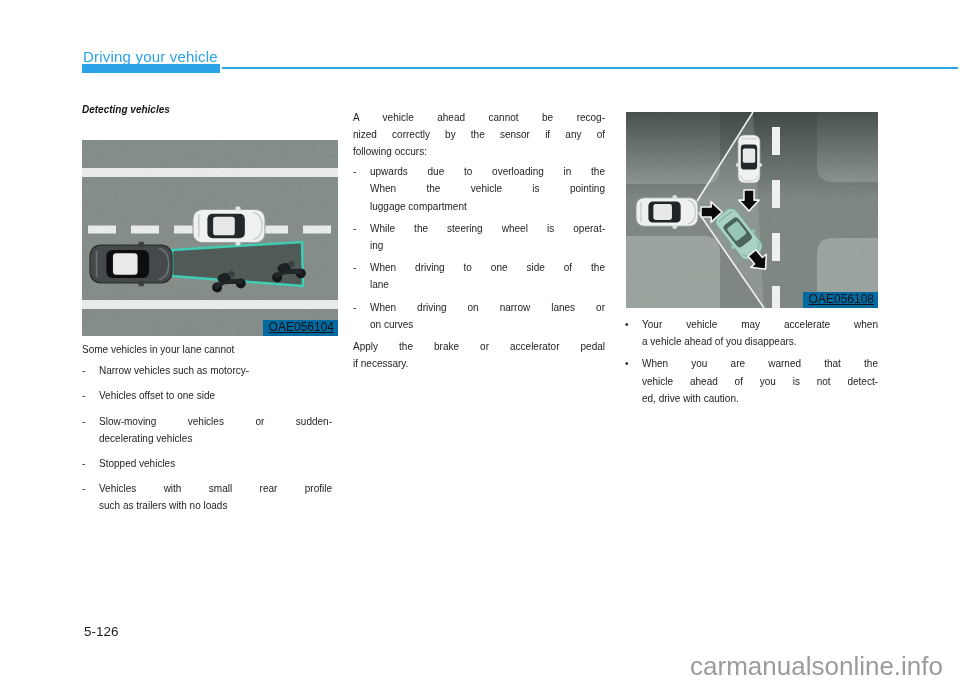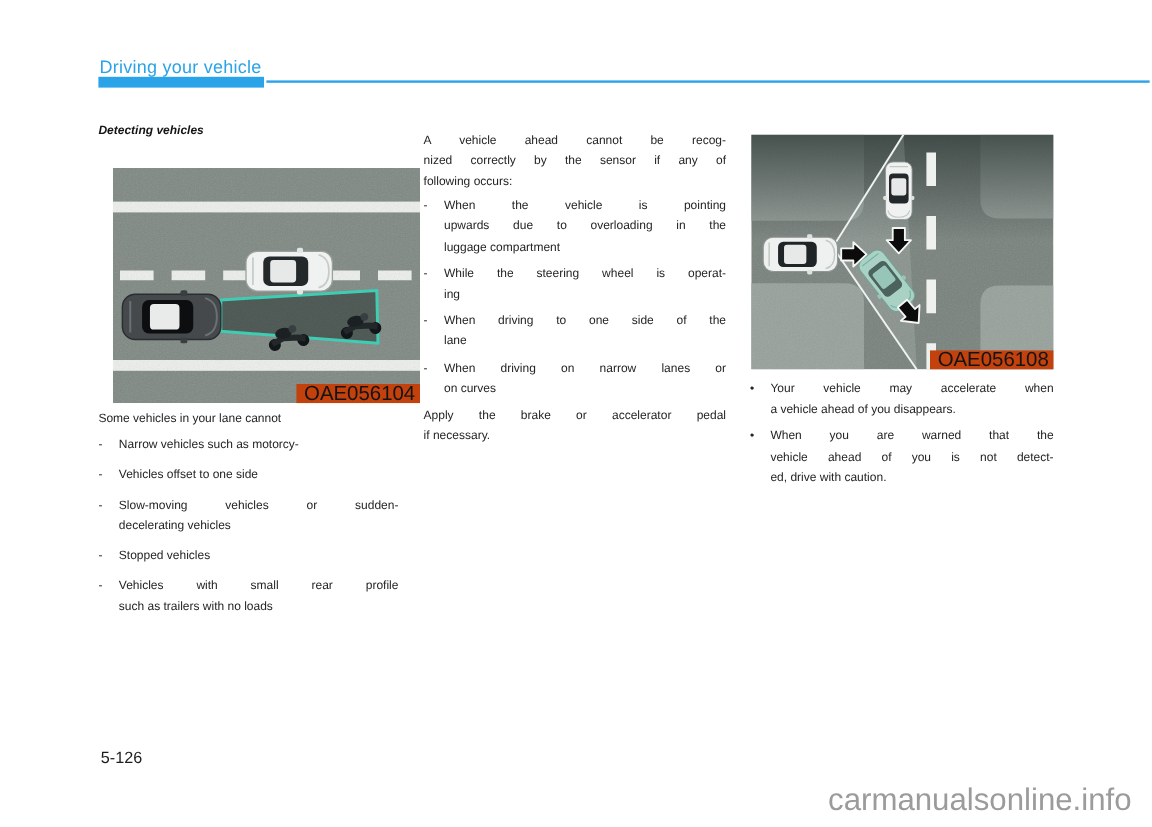--- a/index.html
+++ b/index.html
@@ -11,24 +11,24 @@
                  color:#2aa3e8;letter-spacing:.2px;}
   .bar-thick{position:absolute;left:82px;top:64px;width:138px;height:9px;background:#2aa3e8;}
   .bar-thin{position:absolute;left:222px;top:67px;width:736px;height:2px;background:#2aa3e8;}
 
   
   .col-heading{position:absolute;left:82px;top:104px;font-size:10px;font-weight:bold;
                font-style:italic;color:#141414;}
 
   
   .figure{position:absolute;overflow:hidden;}
-  #fig1{left:82px;top:140px;width:256px;height:196px;margin-left:12px;}
+  #fig1{left:82px;top:140px;width:256px;height:196px;}
   #fig2{left:626px;top:112px;width:252px;height:196px;}
-  .fig-label{position:absolute;right:0;bottom:0;background:#c2410c;color:#141414;
-             font-size:17px;line-height:15px;padding:0 4px 1px 6px;}
+  .fig-label{position:absolute;right:0;bottom:0;background:#0369a1;color:#141414;
+             font-size:12px;line-height:15px;padding:0 4px 1px 6px;text-decoration:underline;}
 
   
   .txtcol{position:absolute;font-size:10px;line-height:17.2px;color:#242424;}
   #col1-text{left:82px;top:341px;width:250px;}
   #col2-text{left:353px;top:109px;width:252px;}
   #col3-text{left:625px;top:316px;width:253px;}
   .block{margin:0 0 4px 0;}
   .c23 .block{margin-bottom:2.5px;}
   .item{display:flex;}
   .mk{flex:0 0 17px;}
@@ -145,22 +145,22 @@
 
   <div class="txtcol c23" id="col2-text">
     <div class="block">
       <div class="ln">A vehicle ahead cannot be recog-</div>
       <div class="ln">nized correctly by the sensor if any of</div>
       <div class="ln">following occurs:</div>
     </div>
     <div class="item block">
       <span class="mk">-</span>
       <span class="bd block">
+        <span class="ln" style="display:block">upwards due to overloading in the</span>
         <span class="ln" style="display:block">When the vehicle is pointing</span>
-        <span class="ln" style="display:block">upwards due to overloading in the</span>
         <span class="ln" style="display:block">luggage compartment</span>
       </span>
     </div>
     <div class="item block">
       <span class="mk">-</span>
       <span class="bd block">
         <span class="ln" style="display:block">While the steering wheel is operat-</span>
         <span class="ln" style="display:block">ing</span>
       </span>
     </div>

